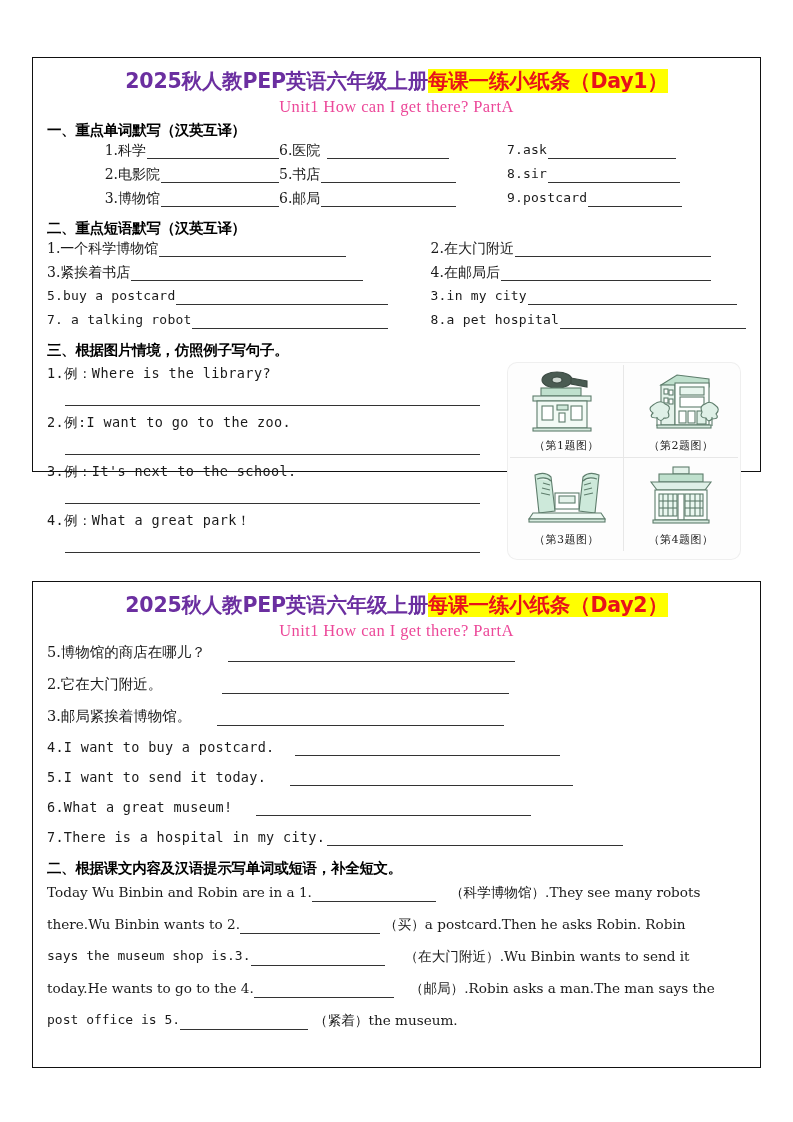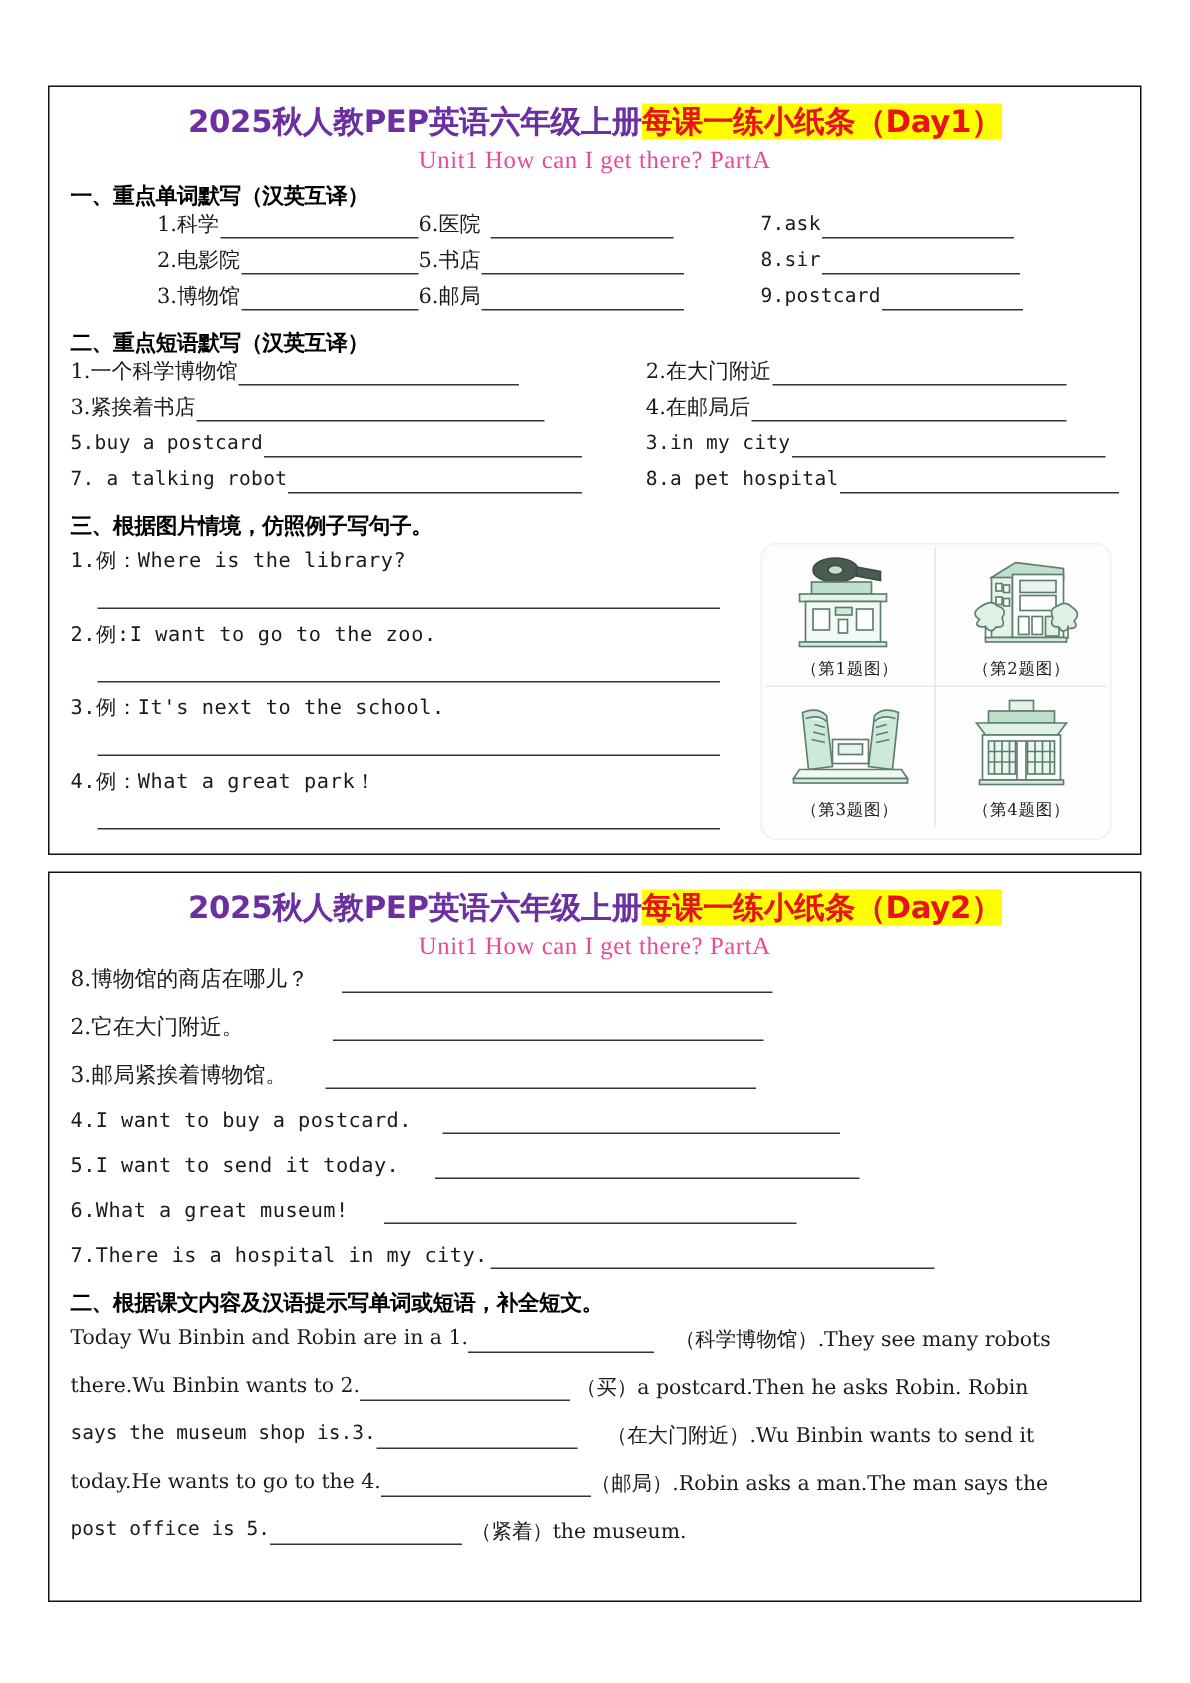--- a/index.html
+++ b/index.html
@@ -13,21 +13,21 @@
   .page{position:relative;width:793px;height:1122px;overflow:hidden;}
 
   .worksheet{
     position:absolute;
     left:32px;
     width:729px;
     border:1.6px solid #111;
     box-sizing:border-box;
     background:#fff;
   }
-  #sheet1{top:57px;height:513px;}
+  #sheet1{top:57px;height:415px;}
   #sheet2{top:581px;height:487px;}
 
   .inner{padding:8px 14px 0 14px;}
 
   
   .title-line{
     text-align:center;
     white-space:nowrap;
     line-height:1.15;
     margin:4px 0 0 0;
@@ -401,21 +401,21 @@
     <div class="inner">
 
       <div class="title-line">
         <span class="title-purple">2025秋人教PEP英语六年级上册</span><span class="title-hl">每课一练小纸条（Day2）</span>
       </div>
       <div class="subtitle">Unit1 How can I get there? PartA</div>
 
 
       <div>
         <div class="s2row">
-          <span class="s2lbl cn">8.博物馆的商店在哪儿？</span>
+          <span class="s2lbl cn">5.博物馆的商店在哪儿？</span>
           <span class="s2blank" style="width:287px;margin-left:22px"></span>
         </div>
         <div class="s2row">
           <span class="s2lbl cn">2.它在大门附近。</span>
           <span class="s2blank" style="width:287px;margin-left:60px"></span>
         </div>
         <div class="s2row">
           <span class="s2lbl cn">3.邮局紧挨着博物馆。</span>
           <span class="s2blank" style="width:287px;margin-left:26px"></span>
         </div>
@@ -451,21 +451,21 @@
           <span class="pseg" style="margin-left:4px">（买）a postcard.Then he asks Robin. Robin</span>
         </div>
         <div class="pline">
           <span class="pseg mono">says the museum shop is.3.</span>
           <span class="pblank" style="width:134px"></span>
           <span class="pseg" style="margin-left:20px">（在大门附近）.Wu Binbin wants to send it</span>
         </div>
         <div class="pline">
           <span class="pseg">today.He wants to go to the 4.</span>
           <span class="pblank" style="width:140px"></span>
-          <span class="pseg" style="">（邮局）.Robin asks a man.The man says the</span>
+          <span class="pseg" style="margin-left:16px">（邮局）.Robin asks a man.The man says the</span>
         </div>
         <div class="pline">
           <span class="pseg mono">post office is 5.</span>
           <span class="pblank" style="width:128px"></span>
           <span class="pseg" style="margin-left:6px">（紧着）the museum.</span>
         </div>
       </div>
 
     </div>
   </div>

